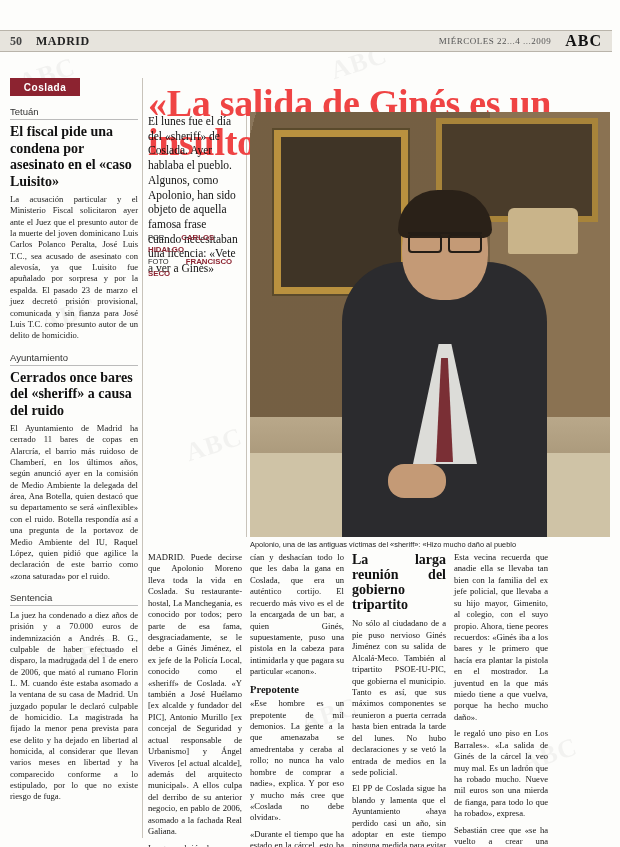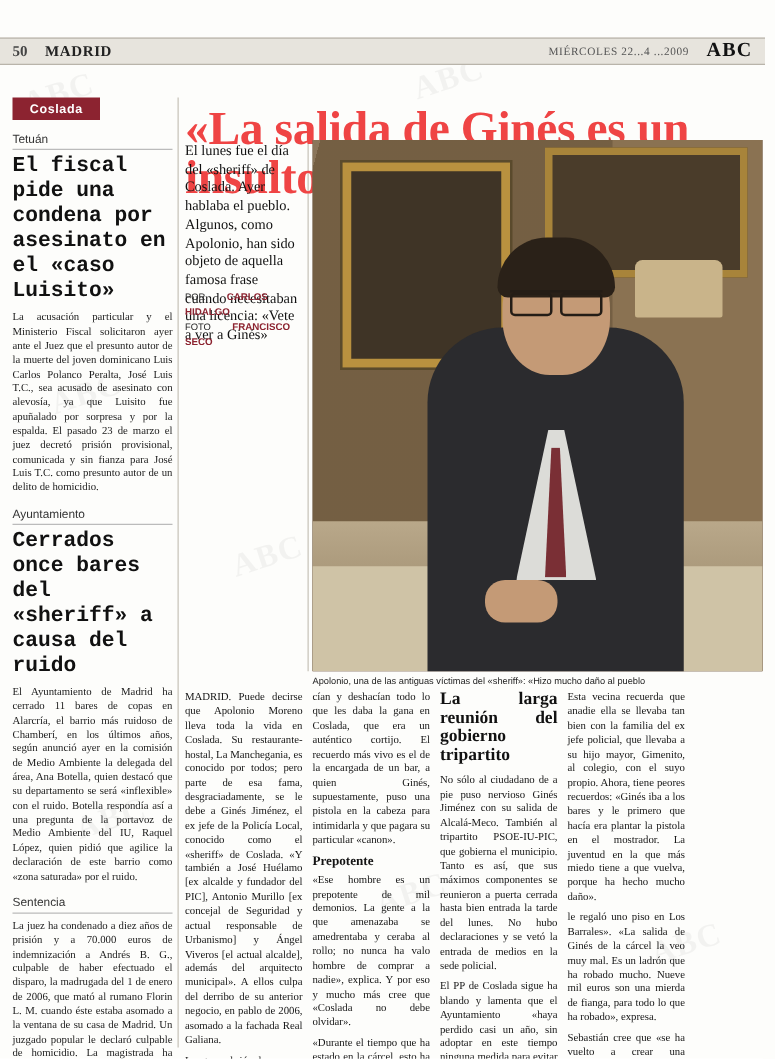--- a/index.html
+++ b/index.html
@@ -57,22 +57,22 @@
     display:flex;align-items:center;justify-content:center;
     letter-spacing:.5px;
   }
   .rail-kicker{
     font-family:"Liberation Sans", sans-serif;
     font-size:9.5px;color:#333;
     border-bottom:1px solid #bbb;
     padding-bottom:2px;margin:10px 0 4px 0;
   }
   .rail-head{
-    font-family:Liberation Mono, monospace;
-    font-weight:bold;font-size:17px;line-height:1.18;
+    font-family:Liberation Serif, serif;
+    font-weight:bold;font-size:14px;line-height:1.18;
     margin:0 0 4px 0;color:#111;
   }
   .rail-body{
     font-size:8.6px;line-height:1.32;text-align:justify;
     color:#1a1a1a;margin:0 0 8px 0;
     hyphens:auto;
   }
 
   
   .headline{

